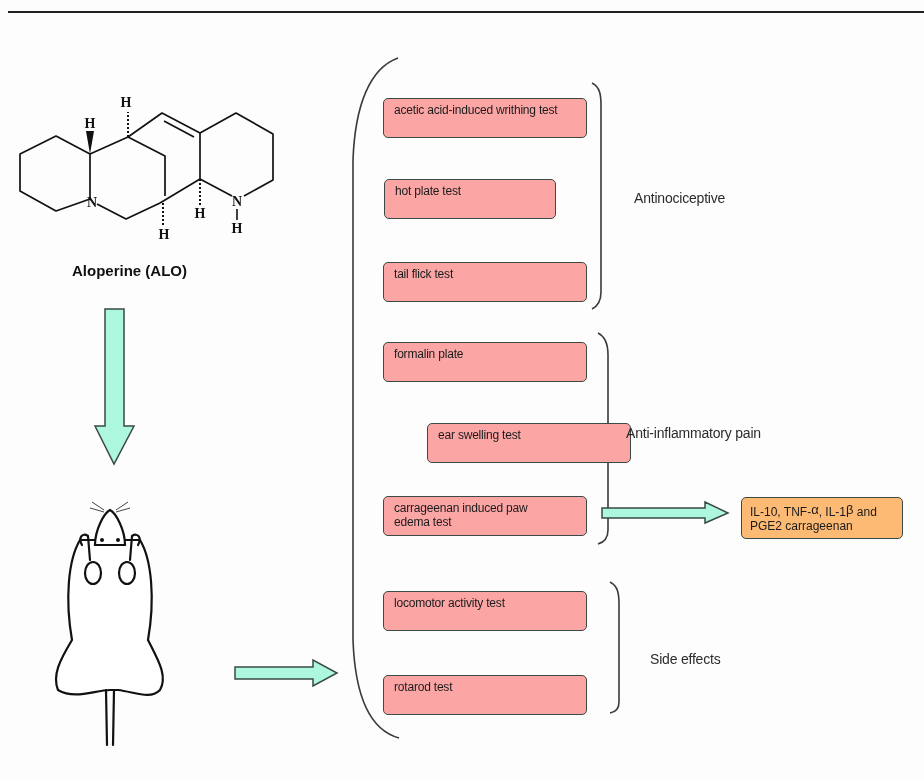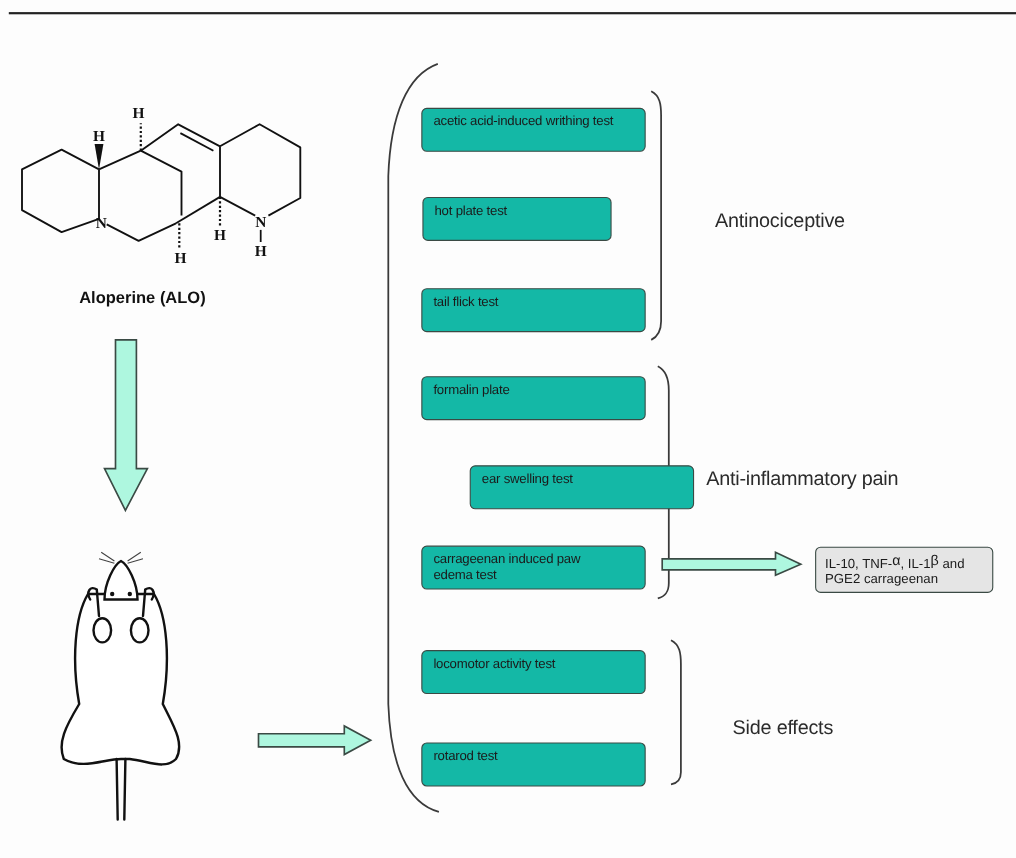--- a/index.html
+++ b/index.html
@@ -1,25 +1,25 @@
 <!DOCTYPE html>
 <html><head>
 <meta charset="utf-8">
 <style>
   html, body { margin:0; padding:0; background:#fdfdfd; }
   body { width:924px; height:780px; position:relative; overflow:hidden;
          font-family:"Liberation Sans", sans-serif; color:#1b1b1b; }
   .topline { position:absolute; left:8px; right:0; top:11px; height:2px; background:#222; }
-  .box { position:absolute; background:#14b8a6; border:1.6px solid #3a4a44; border-radius:5px;
+  .box { position:absolute; background:#fca5a5; border:1.6px solid #3a4a44; border-radius:5px;
          box-sizing:border-box; font-size:12px; line-height:14px; padding:4px 8px 0 10px;
          letter-spacing:-0.2px; }
-  .label { position:absolute; font-size:18px; color:#2b2b2b; letter-spacing:-0.2px;margin-left:16px; }
+  .label { position:absolute; font-size:14px; color:#2b2b2b; letter-spacing:-0.2px; }
   .compound-name { position:absolute; font-size:15px; font-weight:bold; left:72px; top:262px; color:#111; }
   svg { position:absolute; left:0; top:0; overflow:visible; }
-  .result-box { position:absolute; background:#e5e5e5; border:1.6px solid #3a4a44; border-radius:5px;
+  .result-box { position:absolute; background:#fdba74; border:1.6px solid #3a4a44; border-radius:5px;
          box-sizing:border-box; font-size:12px; line-height:14px; padding:5px 8px; left:741px; top:497px;
          width:162px; height:42px; }
 </style>
 </head>
 <body>
 
 <div class="topline"></div>
 
 <svg width="924" height="780">
   <g stroke="#111" stroke-width="1.7" fill="none" stroke-linejoin="round">

